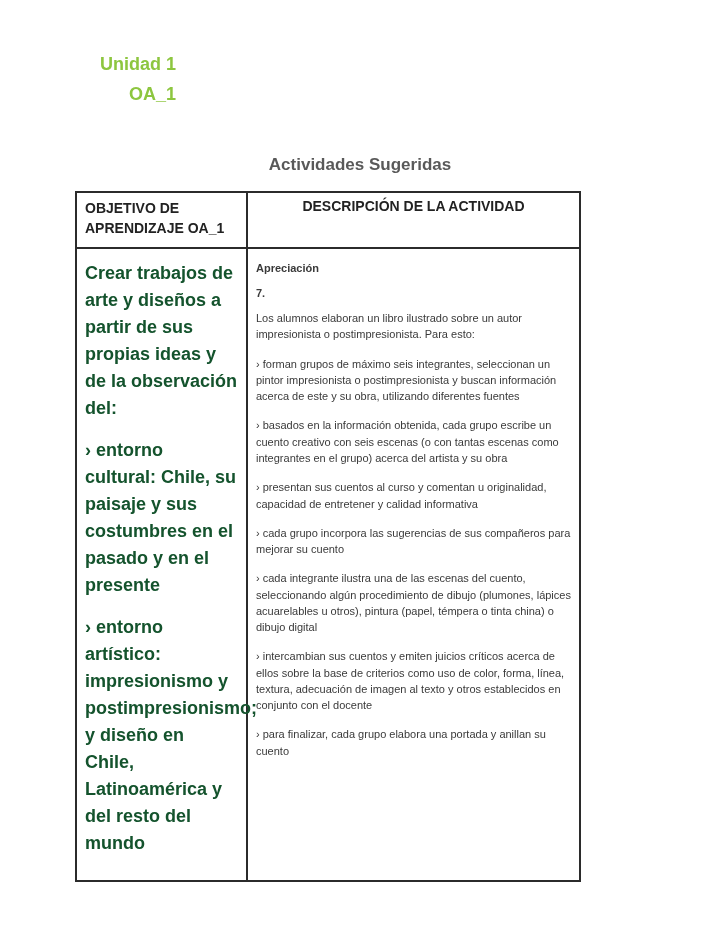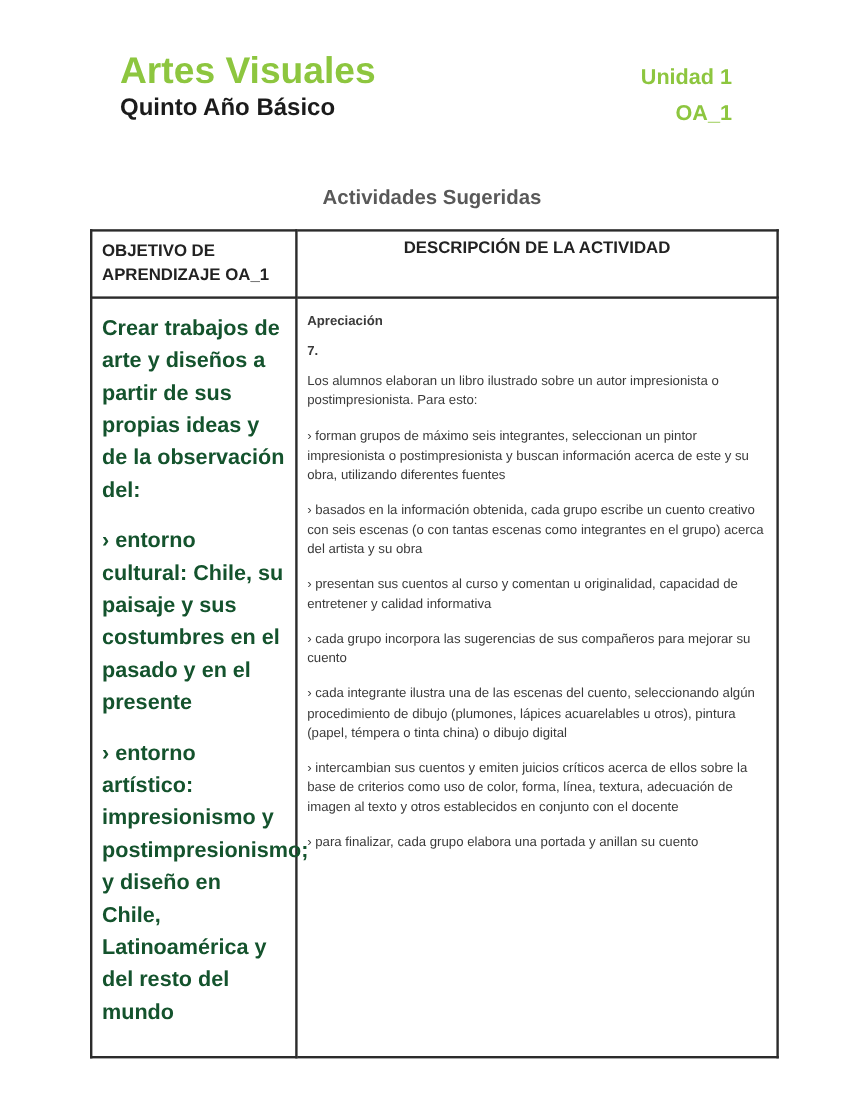--- a/index.html
+++ b/index.html
@@ -39,21 +39,21 @@
   .page-title {
     text-align: center;
     font-size: 17px;
     font-weight: bold;
     color: #595959;
     margin-top: 46px;
   }
   table.doc-table {
     border-collapse: collapse;
     table-layout: fixed;
-    width: 574px;
+    width: 506px;
     margin: 16px 0 0 75px;
   }
   .doc-table th, .doc-table td {
     border: 2px solid #2b2b2b;
     vertical-align: top;
     padding: 5px 8px 8px 8px;
   }
   .th-left {
     width: 171px;
     text-align: left;
@@ -79,24 +79,20 @@
     color: #3a3a3a;
   }
   .cell-activity p { margin: 6px 0 13px 0; }
   .cell-activity p.bold { font-weight: bold; margin-bottom: 9px; }
   .underline { }
 </style>
 </head>
 <body>
 
 <div class="header">
-  <div class="header-left">
-    <div class="main-title">Artes Visuales</div>
-    <div class="sub-title">Quinto Año Básico</div>
-  </div>
   <div class="header-right">
     <div>Unidad 1</div>
     <div>OA_1</div>
   </div>
 </div>
 
 <div class="page-title">Actividades Sugeridas</div>
 
 <table class="doc-table">
   <colgroup>

